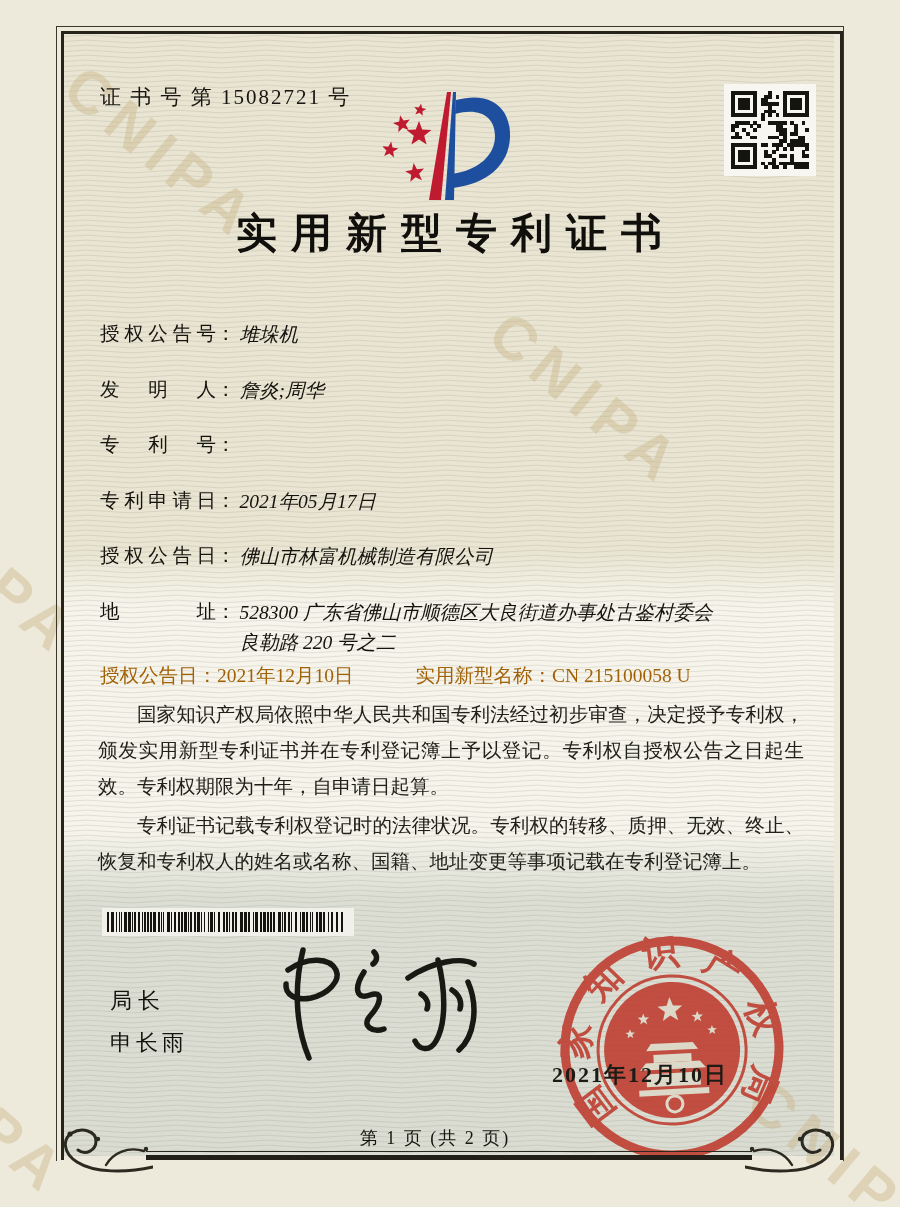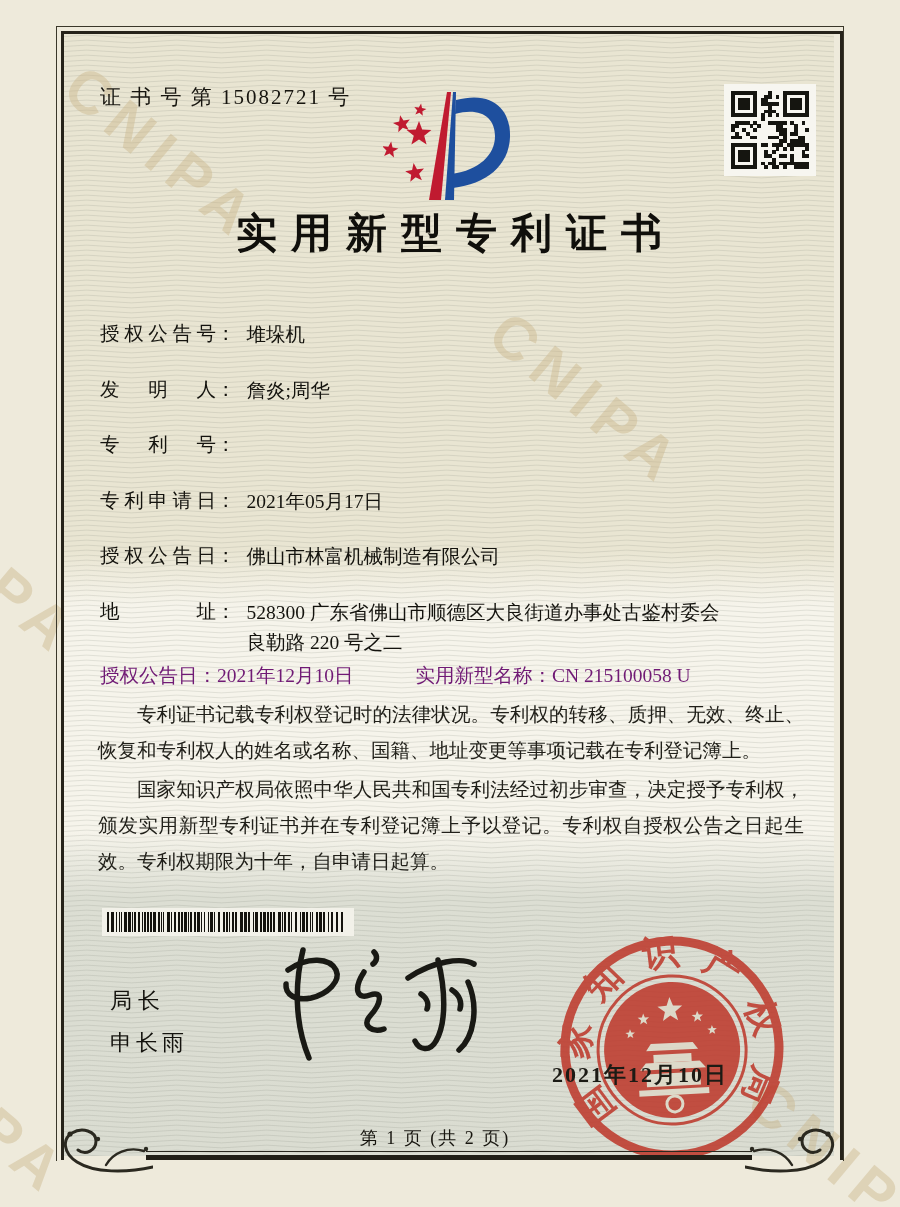--- a/index.html
+++ b/index.html
@@ -58,22 +58,22 @@
   .title{
     position:absolute;left:56px;top:206px;width:786px;
     text-align:center;font-size:41px;font-weight:bold;color:#100f0b;
     letter-spacing:14px;text-indent:14px;
   }
   .fields{position:absolute;left:100px;top:320px;width:700px;}
   .field-row{height:55.5px;font-size:19.5px;color:#14130e;display:flex;align-items:flex-start;}
   .field-row.address{height:60px;}
   .field-label{display:inline-block;width:116px;text-align-last:justify;flex:0 0 116px;}
   .field-colon{flex:0 0 auto;}
-  .field-value{margin-left:11px;white-space:pre-line;line-height:30px;}
-  .grant-row{display:flex;font-size:19.5px;color:#701a75;margin-top:4px;}
+  .field-value{margin-left:4px;white-space:pre-line;line-height:30px;font-style:italic;}
+  .grant-row{display:flex;font-size:19.5px;color:#a16207;margin-top:4px;}
   .grant-pair2{margin-left:62px;}
   .paragraphs{
     position:absolute;left:98px;top:697px;width:706px;
     font-size:19.5px;line-height:36px;color:#21201a;text-align:justify;
   }
   .paragraphs p{margin:0;text-indent:2em;}
   .paragraphs p + p{margin-top:3px;}
   .barcode-pad{position:absolute;left:102px;top:908px;width:252px;height:28px;background:#f2f1e9;}
   .barcode{position:absolute;left:5px;top:4px;height:20px;display:flex;}
   .barcode i{display:block;height:20px;background:#14130e;}
@@ -402,22 +402,22 @@
           <span class="field-value">528300 广东省佛山市顺德区大良街道办事处古鉴村委会
 良勒路 220 号之二</span>
         </div>
         <div class="grant-row">
           <span class=""><span>授权公告日：</span><span>2021年12月10日</span></span>
           <span class="grant-pair2"><span>实用新型名称：</span><span>CN 215100058 U</span></span>
         </div>
       </div>
 
     <div class="paragraphs" id="paragraphs">
+        <p>国家知识产权局依照中华人民共和国专利法经过初步审查，决定授予专利权，颁发实用新型专利证书并在专利登记簿上予以登记。专利权自授权公告之日起生效。专利权期限为十年，自申请日起算。</p>
         <p>专利证书记载专利权登记时的法律状况。专利权的转移、质押、无效、终止、恢复和专利权人的姓名或名称、国籍、地址变更等事项记载在专利登记簿上。</p>
-        <p>国家知识产权局依照中华人民共和国专利法经过初步审查，决定授予专利权，颁发实用新型专利证书并在专利登记簿上予以登记。专利权自授权公告之日起生效。专利权期限为十年，自申请日起算。</p>
       </div>
 
     <div class="barcode-pad">
       <div class="barcode" id="barcode">
           <i style="width: 2px; margin-right: 2px;"></i>
           <i style="width: 3px; margin-right: 2px;"></i>
           <i style="width: 1px; margin-right: 2px;"></i>
           <i style="width: 1px; margin-right: 1px;"></i>
           <i style="width: 1px; margin-right: 2px;"></i>
           <i style="width: 3px; margin-right: 1px;"></i>

